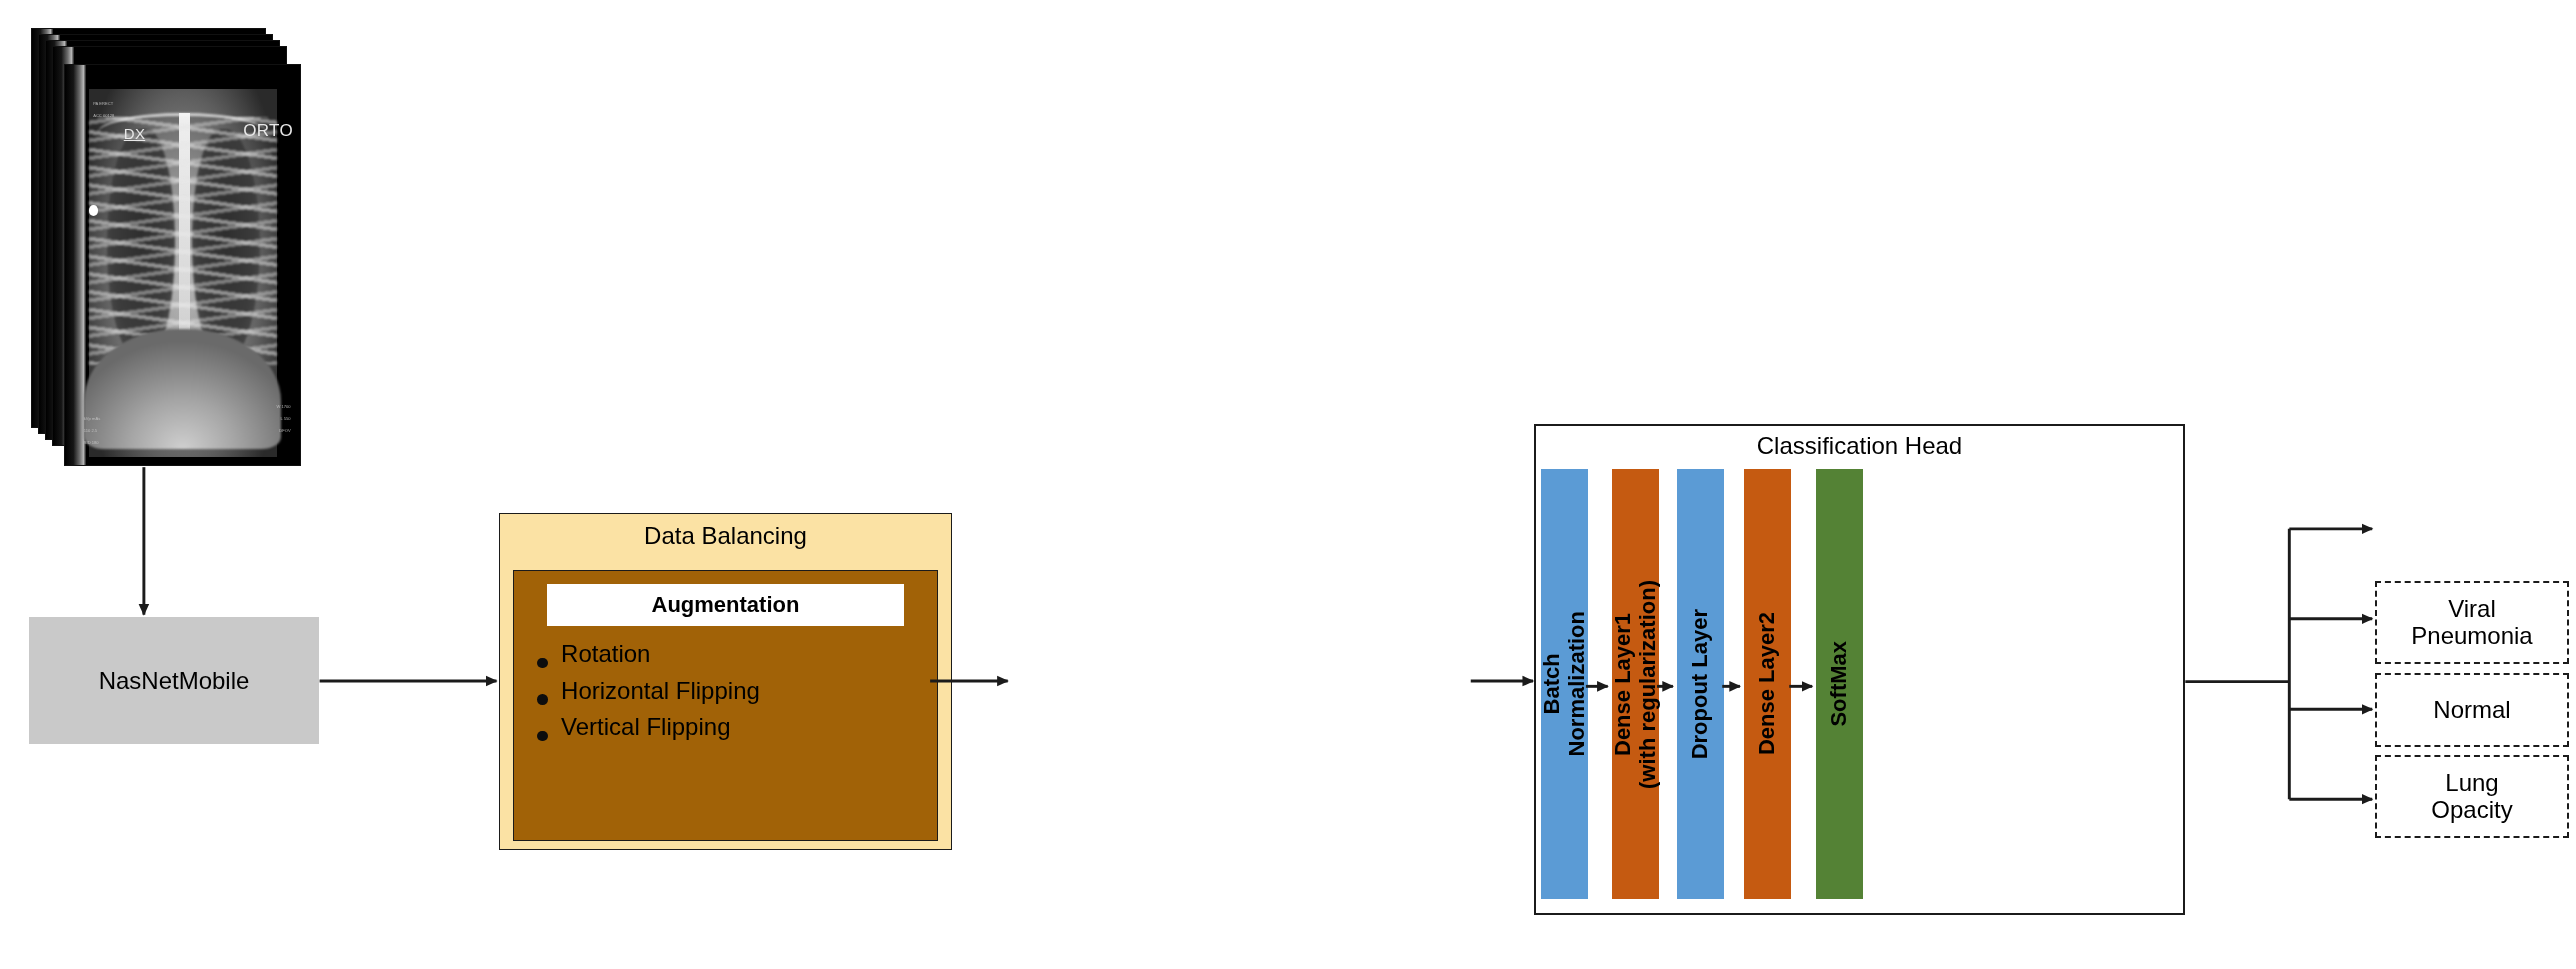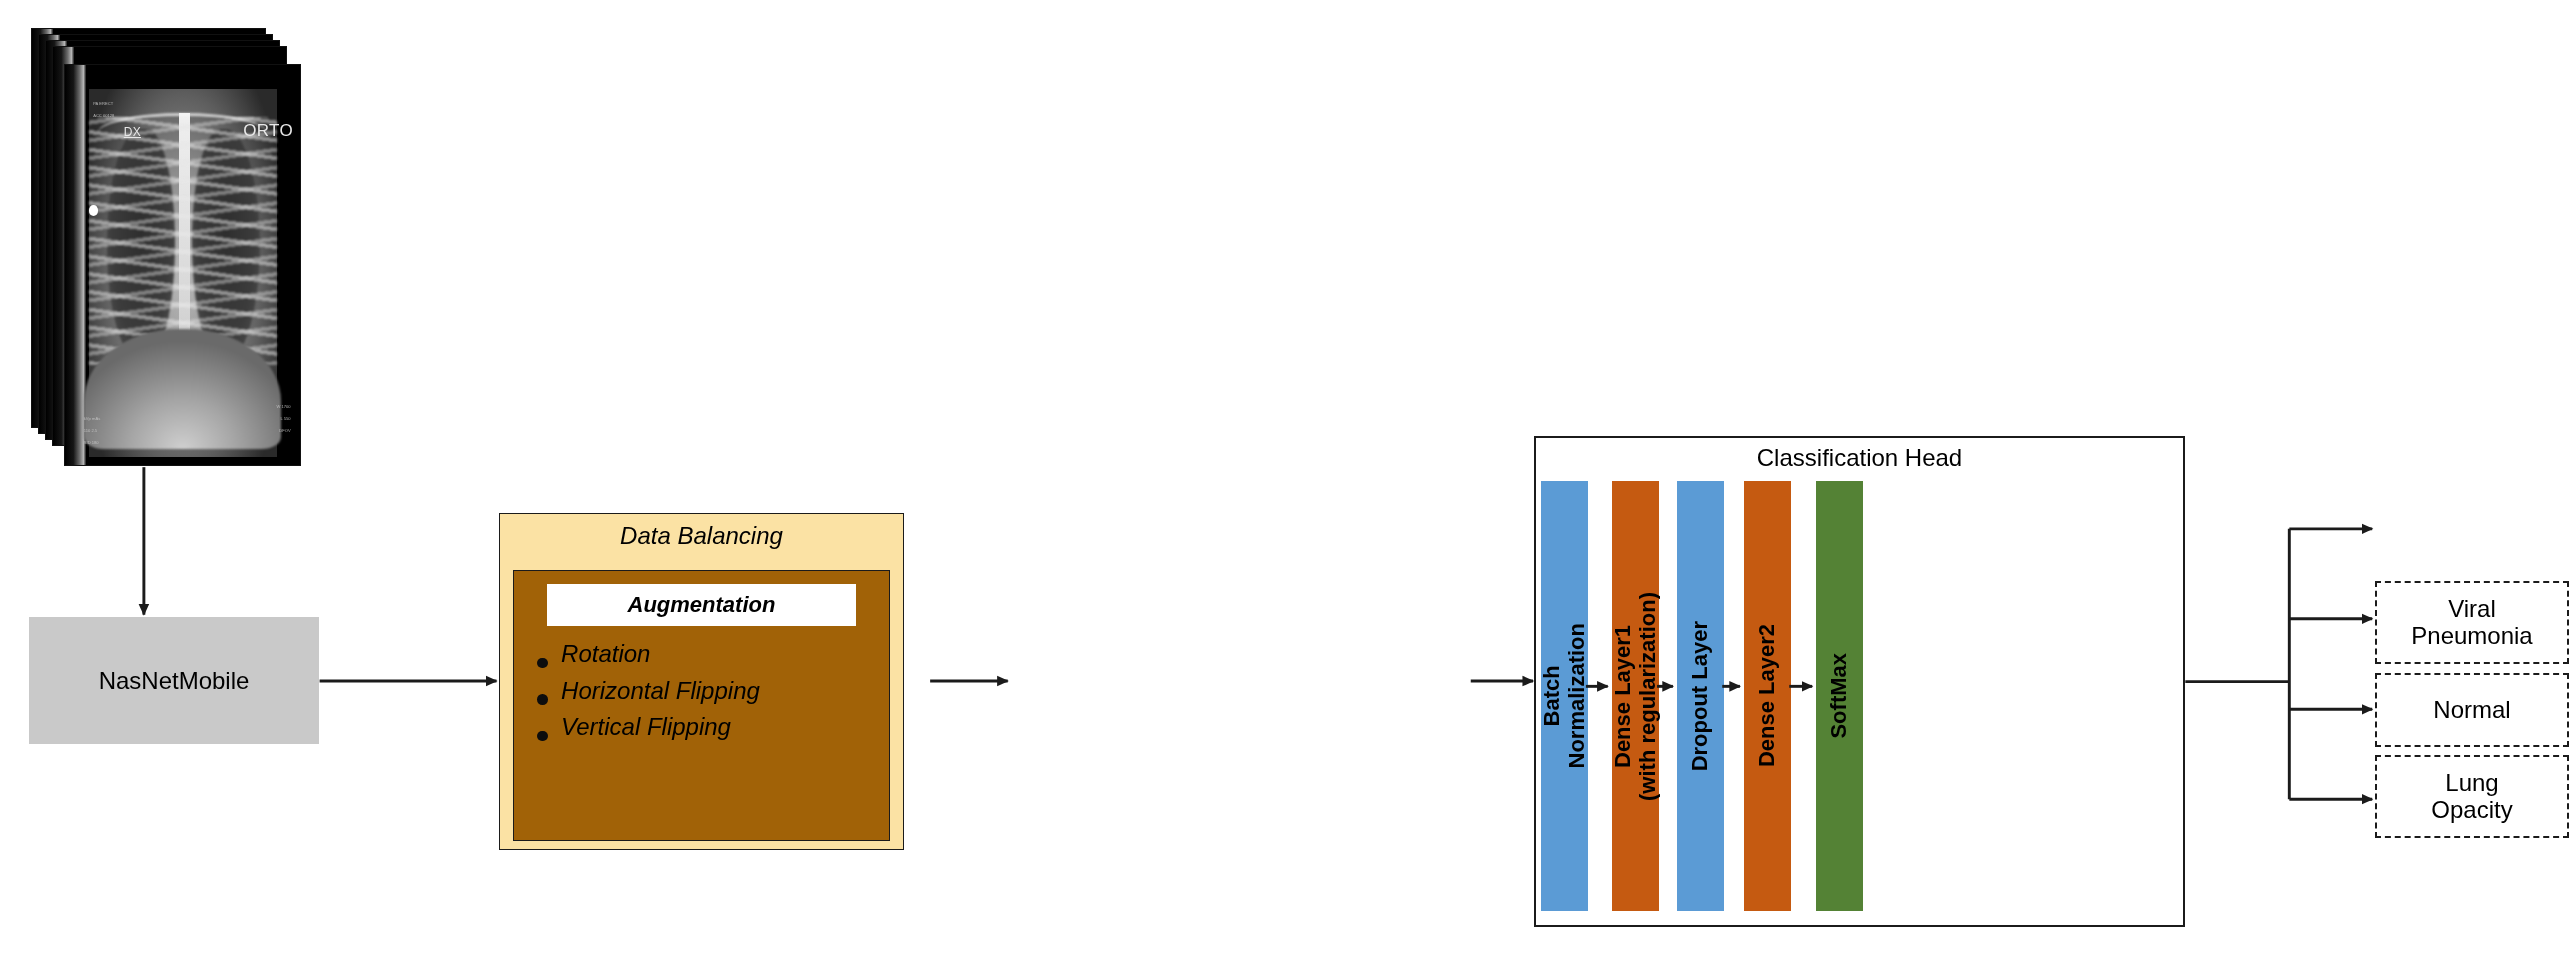--- a/index.html
+++ b/index.html
@@ -41,21 +41,21 @@
             border-top:3.5px solid rgba(245,245,245,.75);border-radius:50%;filter:blur(0.8px);}
   .diaphragm{position:absolute;left:8%;top:66%;width:84%;height:30%;
              background:radial-gradient(ellipse 60% 90% at 50% 100%,#cfcfcf 0%,#a5a5a5 45%,#6a6a6a 100%);
              border-radius:48% 48% 10% 10%/60% 60% 10% 10%;filter:blur(0.9px);}
   .marker-dot{position:absolute;left:10%;top:35%;width:9.4px;height:10.6px;border-radius:50%;
               background:#fff;filter:blur(0.2px);}
   .edge-strip{position:absolute;left:0;top:0;width:9%;height:100%;
               background:linear-gradient(90deg,#000 0%,#151515 40%,#6d6d6d 70%,#b5b5b5 88%,#1a1a1a 100%);}
   .lbl{position:absolute;color:#e8e8e8;font-family:"Liberation Sans",sans-serif;
        font-weight:400;letter-spacing:0.3px;}
-  .lbl-dx{left:25%;top:15%;font-size:12px;text-decoration:underline;}
+  .lbl-dx{left:25%;top:15%;font-size:15px;text-decoration:underline;}
   .lbl-ap{right:4%;top:5%;font-size:10px;}
   .lbl-orto{right:3%;top:14%;font-size:17px;}
   .tinytxt{position:absolute;font-size:4.1px;color:#c9c9c9;opacity:.85;white-space:nowrap;}
 
   
   .norm-box{position:absolute;left:29px;top:617px;width:290px;height:127px;
             background:#c9c9c9;display:flex;align-items:center;justify-content:center;
             font-size:24px;}
   .stage{position:absolute;background:#fbe2a4;border:1.8px solid #1b1b1b;box-sizing:border-box;}
   .stage-title{position:absolute;left:0;right:0;top:8.2px;text-align:center;font-size:24px;}
@@ -63,21 +63,21 @@
                background:#a16207;border:1.8px solid #1b1b1b;box-sizing:border-box;}
   .chip{position:absolute;left:33px;right:33px;top:13px;height:42px;background:#fff;
         display:flex;align-items:center;justify-content:center;font-size:22px;font-weight:bold;}
   .bullets{position:absolute;left:17.6px;right:7px;top:69px;}
   .bullet{display:flex;align-items:flex-end;margin-bottom:8.2px;}
   .bullet .dot{width:10.6px;height:10.6px;border-radius:50%;background:#0d0d0d;
                margin:9.4px 13px 0 5.9px;flex:0 0 auto;}
   .bullet .btxt{font-size:24px;line-height:1.18;}
 
   
-  .clf-head{position:absolute;left:1534px;top:436px;width:651px;height:491px;
+  .clf-head{position:absolute;left:1534px;top:424px;width:651px;height:491px;
             background:#ffffff;border:2.4px solid #1b1b1b;box-sizing:border-box;}
   .clf-title{position:absolute;left:0;right:0;top:5.9px;text-align:center;font-size:24px;}
   .layer{position:absolute;top:43px;height:430px;display:flex;align-items:center;
          justify-content:center;}
   .layer .vtxt{writing-mode:vertical-rl;transform:rotate(180deg);font-size:22px;
                font-weight:bold;line-height:1.12;text-align:center;white-space:pre-line;}
   .l-blue{background:#5b9bd5;}
   .l-orange{background:#c55a11;}
   .l-green{background:#548235;}
 
@@ -145,21 +145,21 @@
         <span class="tinytxt" style="right:4%;bottom:11%;">L 550</span>
         <span class="tinytxt" style="right:4%;bottom:8%;">DFOV</span>
       </div>
     </div>
   </div>
 
   <div class="norm-box">
     <span>NasNetMobile</span>
   </div>
 
-  <div class="stage" style="left:499px;top:513px;width:405px;height:337px;font-style:italic;">
+  <div class="stage" style="left:499px;top:513px;width:453px;height:337px;">
     <div class="stage-title">Data Balancing</div>
     <div class="stage-inner">
       <div class="chip">Augmentation</div>
       <div class="bullets">
         <div class="bullet">
           <span class="dot"></span>
           <span class="btxt">Rotation</span>
         </div>
         <div class="bullet">
           <span class="dot"></span>

